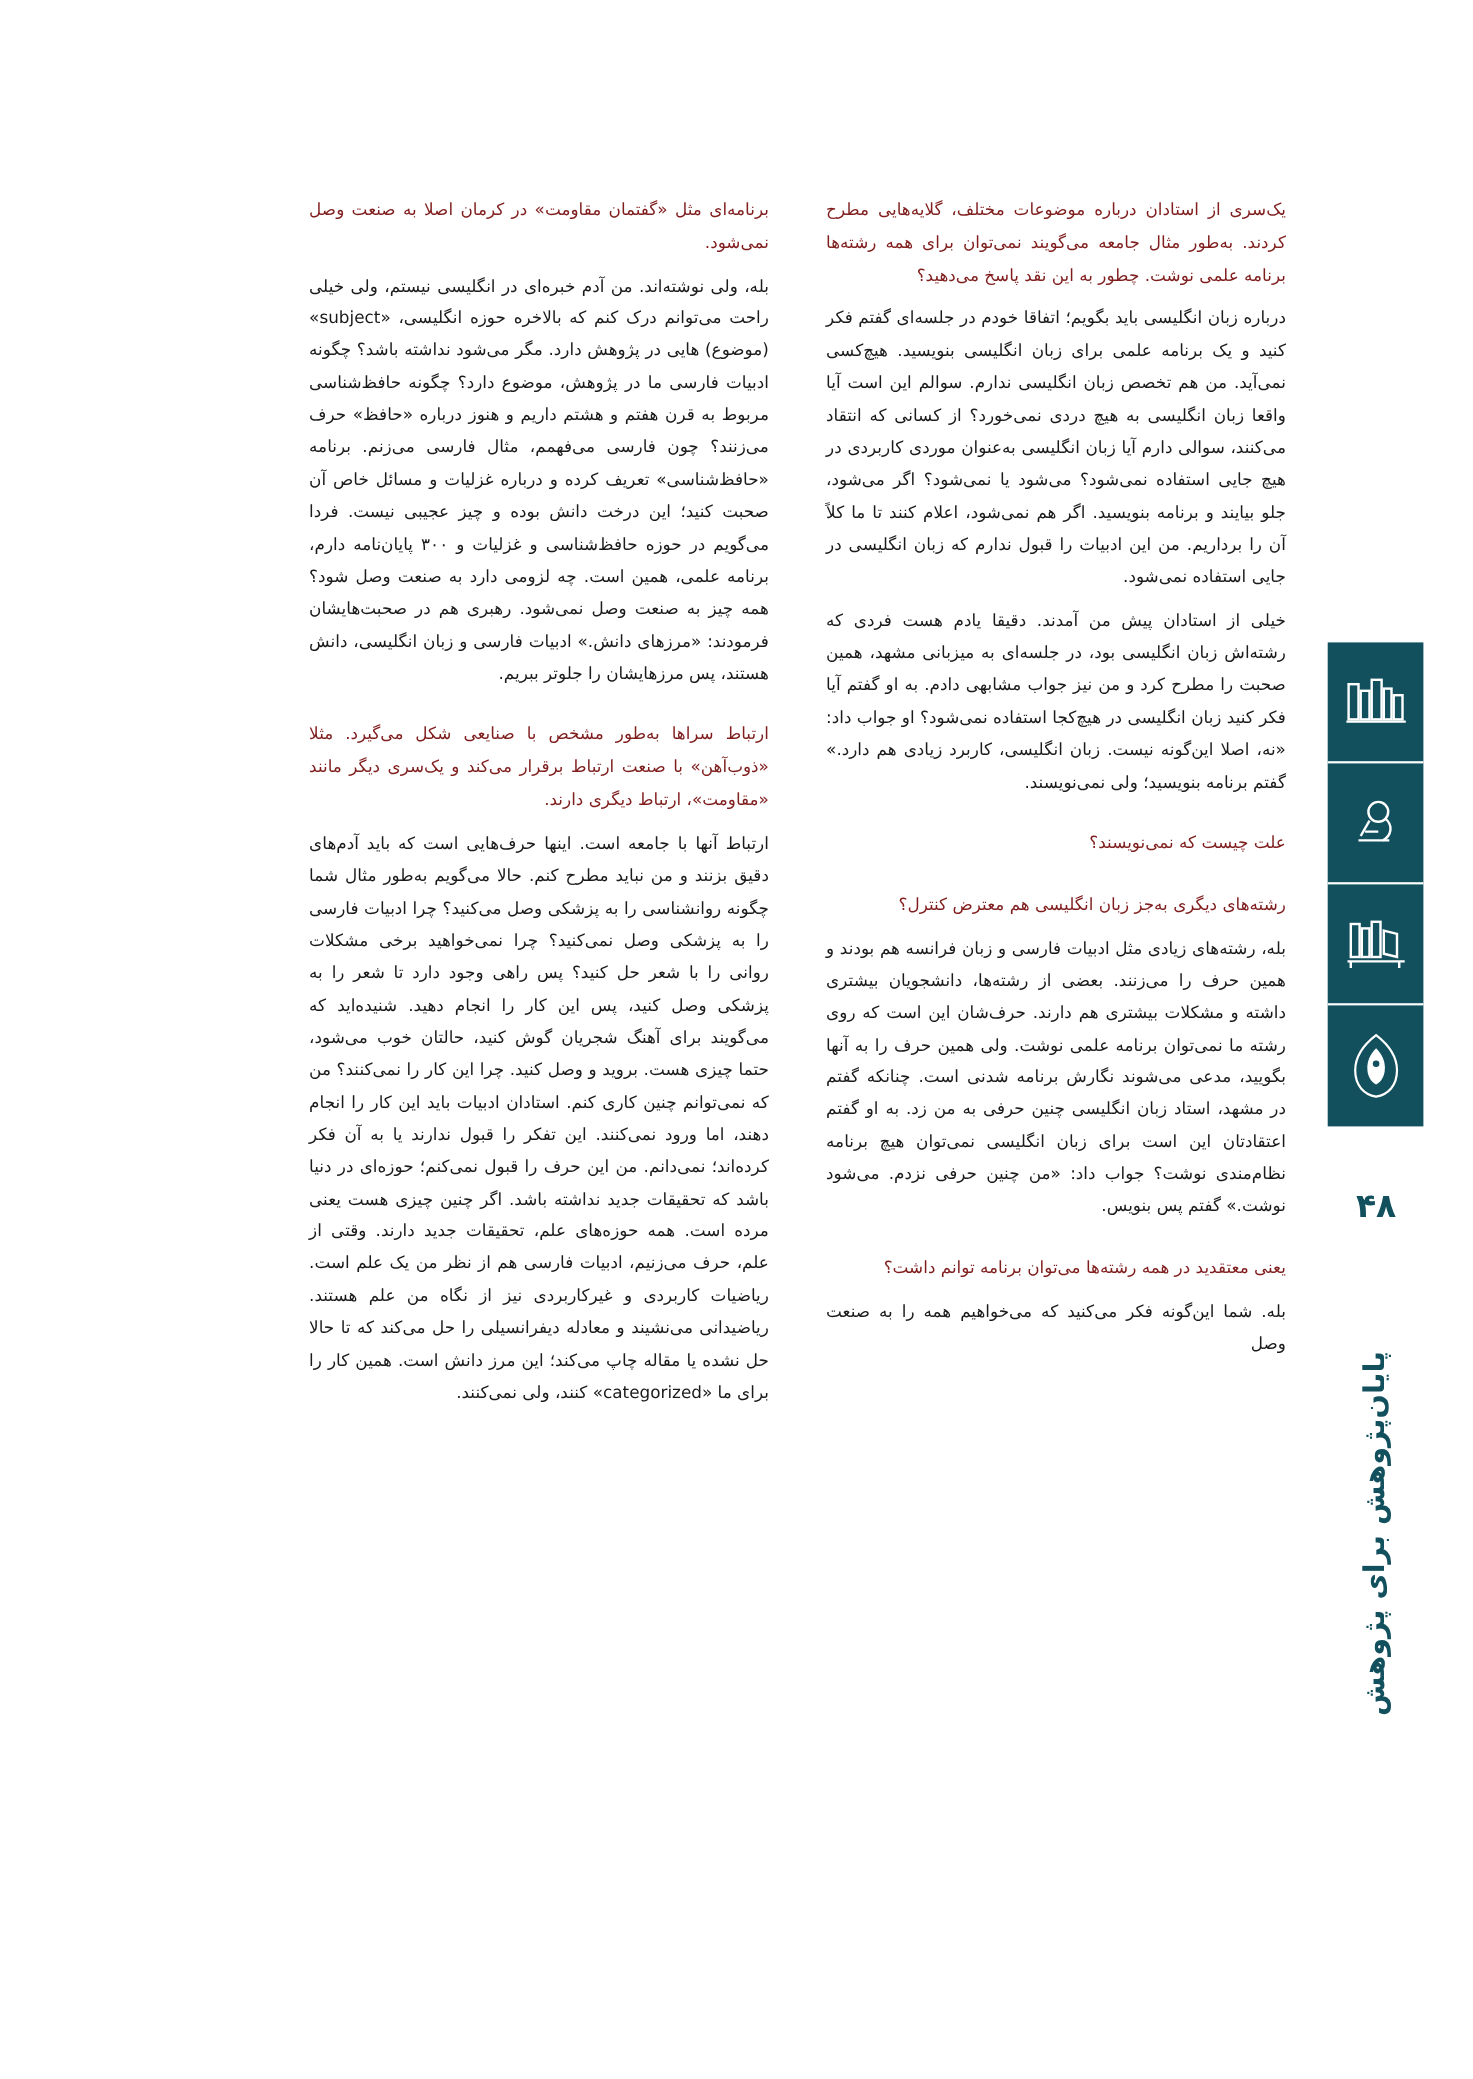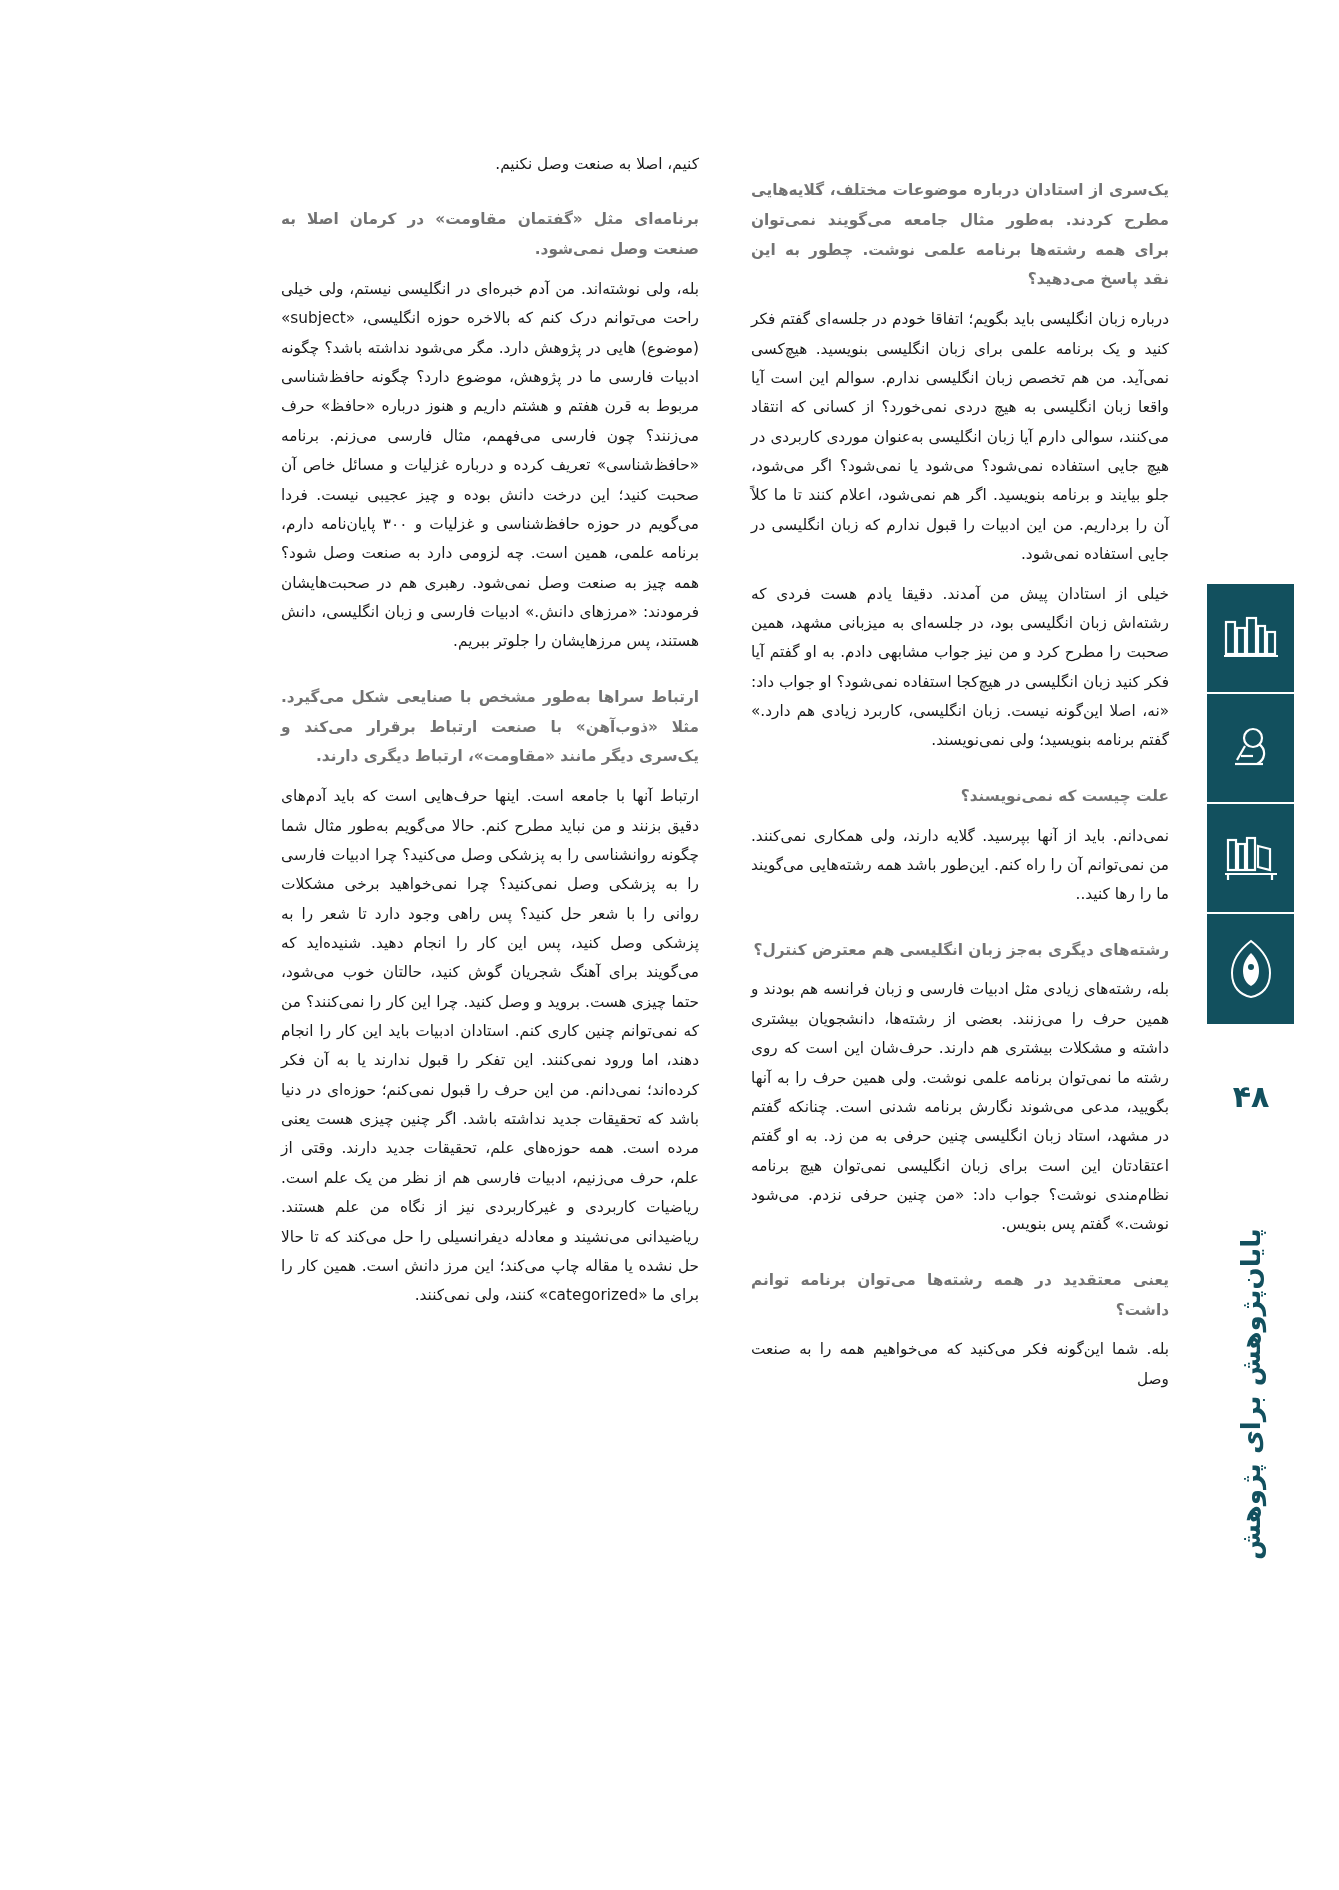--- a/index.html
+++ b/index.html
@@ -90,22 +90,22 @@
     text-align: justify;
     text-align-last: right;
     font-size: 15.3px;
     line-height: 1.92;
     color: #1a1a1a;
   }
   .col-right { right: 170px; }
   .col-left  { right: 640px; }
 
   .q {
-    color: #737373;
-    font-weight: bold;
+    color: #7f1d1d;
+    font-weight: normal;
     margin: 26px 0 10px 0;
     line-height: 1.95;
     text-align: justify;
     text-align-last: right;
   }
   p.body {
     margin: 0 0 10px 0;
   }
   p.body.tight { margin-bottom: 0; }
 </style>
@@ -161,28 +161,26 @@
 
       <div class="rail-vertical-text">پایان‌پژوهش برای پژوهش</div>
     </div>
   </div>
 
   <div class="col col-right">
     <p class="q">یک‌سری از استادان درباره موضوعات مختلف، گلایه‌هایی مطرح کردند. به‌طور مثال جامعه می‌گویند نمی‌توان برای همه رشته‌ها برنامه علمی نوشت. چطور به این نقد پاسخ می‌دهید؟</p>
     <p class="body">درباره زبان انگلیسی باید بگویم؛ اتفاقا خودم در جلسه‌ای گفتم فکر کنید و یک برنامه علمی برای زبان انگلیسی بنویسید. هیچ‌کسی نمی‌آید. من هم تخصص زبان انگلیسی ندارم. سوالم این است آیا واقعا زبان انگلیسی به هیچ دردی نمی‌خورد؟ از کسانی که انتقاد می‌کنند، سوالی دارم آیا زبان انگلیسی به‌عنوان موردی کاربردی در هیچ جایی استفاده نمی‌شود؟ می‌شود یا نمی‌شود؟ اگر می‌شود، جلو بیایند و برنامه بنویسید. اگر هم نمی‌شود، اعلام کنند تا ما کلاً آن را برداریم. من این ادبیات را قبول ندارم که زبان انگلیسی در جایی استفاده نمی‌شود.</p>
     <p class="body">خیلی از استادان پیش من آمدند. دقیقا یادم هست فردی که رشته‌اش زبان انگلیسی بود، در جلسه‌ای به میزبانی مشهد، همین صحبت را مطرح کرد و من نیز جواب مشابهی دادم. به او گفتم آیا فکر کنید زبان انگلیسی در هیچ‌کجا استفاده نمی‌شود؟ او جواب داد: «نه، اصلا این‌گونه نیست. زبان انگلیسی، کاربرد زیادی هم دارد.» گفتم برنامه بنویسید؛ ولی نمی‌نویسند.</p>
     <p class="q">علت چیست که نمی‌نویسند؟</p>
-    <p class="body">نمی‌دانم. باید از آنها بپرسید. گلایه دارند، ولی همکاری نمی‌کنند. من نمی‌توانم آن را راه کنم. این‌طور باشد همه رشته‌هایی می‌گویند ما را رها کنید..</p>
     <p class="q">رشته‌های دیگری به‌جز زبان انگلیسی هم معترض کنترل؟</p>
     <p class="body">بله، رشته‌های زیادی مثل ادبیات فارسی و زبان فرانسه هم بودند و همین حرف را می‌زنند. بعضی از رشته‌ها، دانشجویان بیشتری داشته و مشکلات بیشتری هم دارند. حرف‌شان این است که روی رشته ما نمی‌توان برنامه علمی نوشت. ولی همین حرف را به آنها بگویید، مدعی می‌شوند نگارش برنامه شدنی است. چنانکه گفتم در مشهد، استاد زبان انگلیسی چنین حرفی به من زد. به او گفتم اعتقادتان این است برای زبان انگلیسی نمی‌توان هیچ برنامه نظام‌مندی نوشت؟ جواب داد: «من چنین حرفی نزدم. می‌شود نوشت.» گفتم پس بنویس.</p>
     <p class="q">یعنی معتقدید در همه رشته‌ها می‌توان برنامه توانم داشت؟</p>
     <p class="body tight">بله. شما این‌گونه فکر می‌کنید که می‌خواهیم همه را به صنعت وصل</p>
   </div>
 
   <div class="col col-left">
-    <p class="body">کنیم، اصلا به صنعت وصل نکنیم.</p>
     <p class="q">برنامه‌ای مثل «گفتمان مقاومت» در کرمان اصلا به صنعت وصل نمی‌شود.</p>
     <p class="body">بله، ولی نوشته‌اند. من آدم خبره‌ای در انگلیسی نیستم، ولی خیلی راحت می‌توانم درک کنم که بالاخره حوزه انگلیسی، «subject» (موضوع) هایی در پژوهش دارد. مگر می‌شود نداشته باشد؟ چگونه ادبیات فارسی ما در پژوهش، موضوع دارد؟ چگونه حافظ‌شناسی مربوط به قرن هفتم و هشتم داریم و هنوز درباره «حافظ» حرف می‌زنند؟ چون فارسی می‌فهمم، مثال فارسی می‌زنم. برنامه «حافظ‌شناسی» تعریف کرده و درباره غزلیات و مسائل خاص آن صحبت کنید؛ این درخت دانش بوده و چیز عجیبی نیست. فردا می‌گویم در حوزه حافظ‌شناسی و غزلیات و ۳۰۰ پایان‌نامه دارم، برنامه علمی، همین است. چه لزومی دارد به صنعت وصل شود؟ همه چیز به صنعت وصل نمی‌شود. رهبری هم در صحبت‌هایشان فرمودند: «مرزهای دانش.» ادبیات فارسی و زبان انگلیسی، دانش هستند، پس مرزهایشان را جلوتر ببریم.</p>
     <p class="q">ارتباط سراها به‌طور مشخص با صنایعی شکل می‌گیرد. مثلا «ذوب‌آهن» با صنعت ارتباط برقرار می‌کند و یک‌سری دیگر مانند «مقاومت»، ارتباط دیگری دارند.</p>
     <p class="body tight">ارتباط آنها با جامعه است. اینها حرف‌هایی است که باید آدم‌های دقیق بزنند و من نباید مطرح کنم. حالا می‌گویم به‌طور مثال شما چگونه روانشناسی را به پزشکی وصل می‌کنید؟ چرا ادبیات فارسی را به پزشکی وصل نمی‌کنید؟ چرا نمی‌خواهید برخی مشکلات روانی را با شعر حل کنید؟ پس راهی وجود دارد تا شعر را به پزشکی وصل کنید، پس این کار را انجام دهید. شنیده‌اید که می‌گویند برای آهنگ شجریان گوش کنید، حالتان خوب می‌شود، حتما چیزی هست. بروید و وصل کنید. چرا این کار را نمی‌کنند؟ من که نمی‌توانم چنین کاری کنم. استادان ادبیات باید این کار را انجام دهند، اما ورود نمی‌کنند. این تفکر را قبول ندارند یا به آن فکر کرده‌اند؛ نمی‌دانم. من این حرف را قبول نمی‌کنم؛ حوزه‌ای در دنیا باشد که تحقیقات جدید نداشته باشد. اگر چنین چیزی هست یعنی مرده است. همه حوزه‌های علم، تحقیقات جدید دارند. وقتی از علم، حرف می‌زنیم، ادبیات فارسی هم از نظر من یک علم است. ریاضیات کاربردی و غیرکاربردی نیز از نگاه من علم هستند. ریاضیدانی می‌نشیند و معادله دیفرانسیلی را حل می‌کند که تا حالا حل نشده یا مقاله چاپ می‌کند؛ این مرز دانش است. همین کار را برای ما «categorized» کنند، ولی نمی‌کنند.</p>
   </div>
 
 </div>
 
 </body></html>

